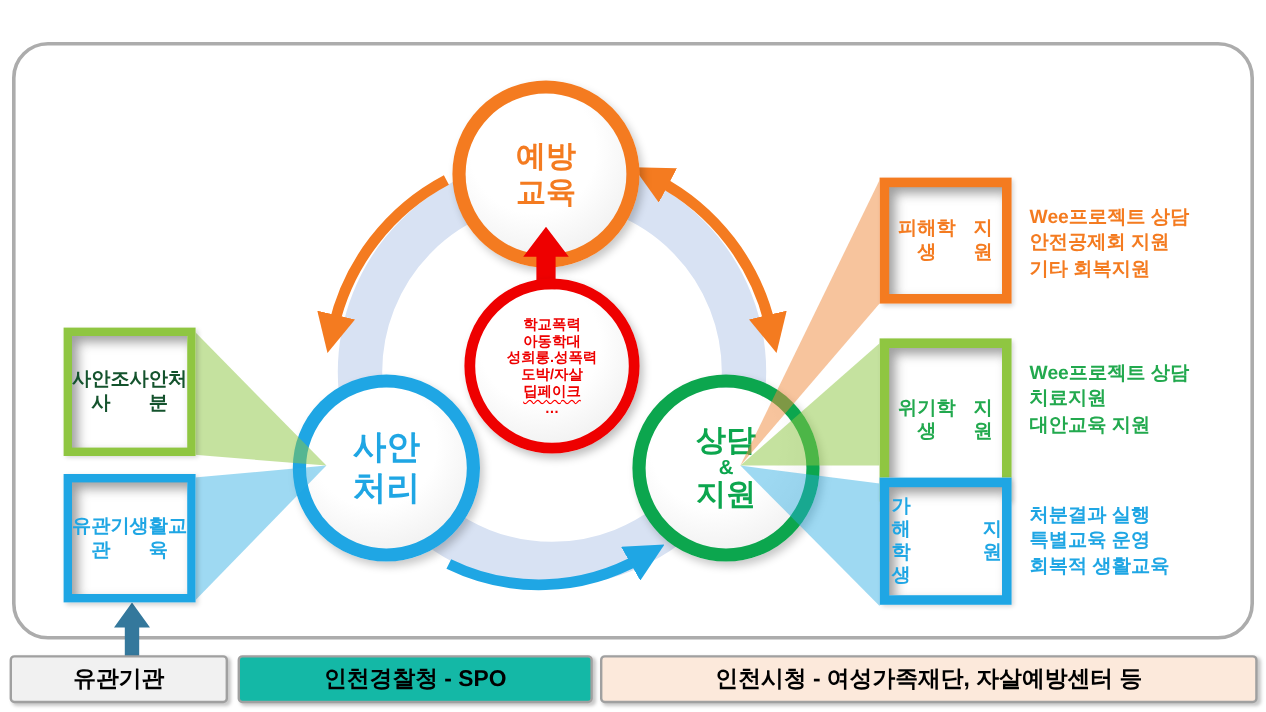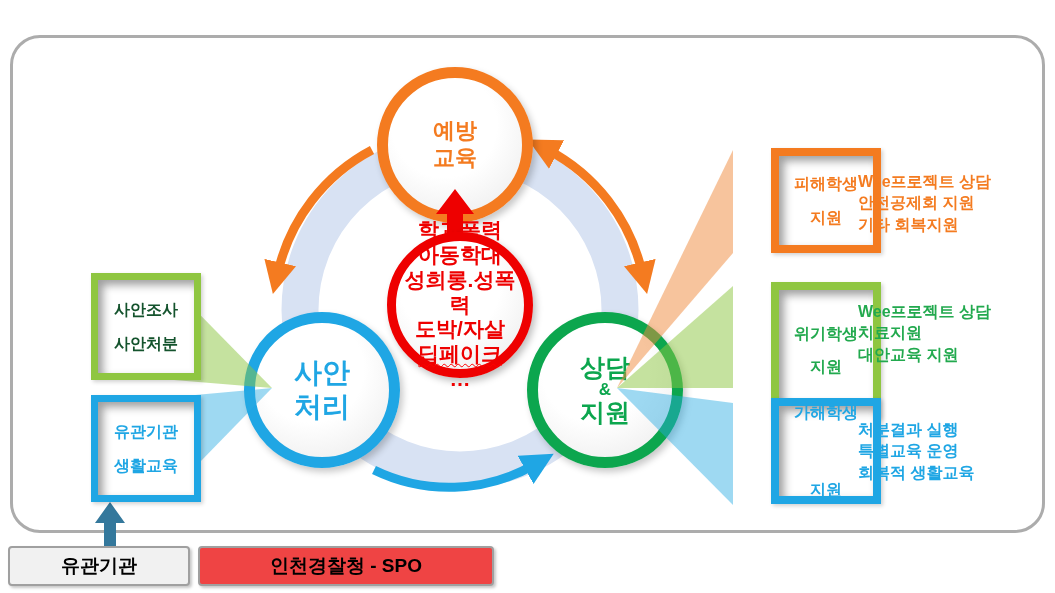--- a/index.html
+++ b/index.html
@@ -10,33 +10,33 @@
   
   #frame{left:10px;top:35px;width:1035px;height:498px;border:3px solid #ACACAC;
          border-radius:30px;background:#fff;box-sizing:border-box;}
 
   svg.layer{left:0;top:0;width:1055px;height:593px;pointer-events:none;}
 
   
   .circle{border-radius:50%;box-sizing:border-box;display:flex;align-items:center;justify-content:center;
           text-align:center;background:radial-gradient(circle at 42% 35%, #ffffff 45%, #e9e9e9 100%);
           box-shadow:3px 4px 7px rgba(0,0,0,.22);}
-  #c-prev{left:377px;top:67px;width:156px;height:156px;border:11px solid #F47B20;color:#F47B20;font-size:22px;line-height:1.22;}
+  #c-prev{left:377px;top:67px;width:156px;height:156px;border:11px solid #F47B20;color:#F47B20;font-size:25px;line-height:1.22;}
   #c-case{left:244px;top:312px;width:156px;height:156px;border:11px solid #1FA6E4;color:#1FA6E4;font-size:28px;line-height:1.22;}
   #c-coun{left:527px;top:312px;width:156px;height:156px;border:11px solid #0CA64E;color:#0CA64E;font-size:25px;line-height:1.1;}
   #c-coun .amp{font-size:17px;line-height:1.05;display:block;}
   #c-core{left:387px;top:232px;width:146px;height:146px;border:9px solid #EE0000;color:#EE0000;
-          font-size:21px;line-height:1.18;box-shadow:3px 4px 7px rgba(0,0,0,.25);}
+          font-size:12px;line-height:1.18;box-shadow:3px 4px 7px rgba(0,0,0,.25);}
   .circle span{display:block;}
   .wavy{text-decoration:underline wavy #FF0000;text-decoration-thickness:1px;text-underline-offset:2px;}
 
   
-  .fbox{box-sizing:border-box;background:#fff;display:flex;flex-direction:column;align-items:center;
+  .fbox{box-sizing:border-box;background:#fff;display:flex;align-items:center;
         justify-content:center;text-align:center;font-size:16px;
-        box-shadow:inset 5px 5px 9px rgba(80,80,80,.55), 2px 2px 4px rgba(0,0,0,.18);margin-left:38px;}
+        box-shadow:inset 5px 5px 9px rgba(80,80,80,.55), 2px 2px 4px rgba(0,0,0,.18);}
   .fbox span{display:block;line-height:1.2;}
   .fbox .gap{height:14px;}
   #b-invest {left:53px; top:273px;width:110px;height:107px;border:7px solid #8FC641;color:#14532d;}
   #b-agency {left:53px; top:395px;width:110px;height:107px;border:7px solid #1FA6E4;color:#1FA6E4;}
   #b-victim {left:733px;top:148px;width:110px;height:105px;border:8px solid #F47B20;color:#F47B20;}
   #b-crisis {left:733px;top:282px;width:110px;height:136px;border:8px solid #8FC641;color:#22A94E;}
   #b-offend {left:733px;top:398px;width:110px;height:106px;border:8px solid #1FA6E4;color:#1FA6E4;gap:29px;}
 
   .desc{width:200px;font-size:16px;line-height:1.34;text-align:left;}
   #d-victim{left:858px;top:171px;color:#F47B20;}
@@ -45,21 +45,21 @@
   .desc span{display:block;}
 
   
   #title{left:298px;top:3px;width:325px;height:42px;border:4px solid #00B0F0;background:#E0F4FD;
          box-sizing:border-box;display:flex;align-items:center;justify-content:center;
          font-size:21px;color:#000;box-shadow:2px 2px 4px rgba(0,0,0,.2);}
   .foot{height:40px;border:2px solid #A0A0A0;border-radius:4px;box-sizing:border-box;
         display:flex;align-items:center;justify-content:center;font-size:19px;color:#000;
         box-shadow:2px 2px 3px rgba(0,0,0,.22);}
   #f-agency{left:8px;  top:546px;width:182px;background:#F1F1F1;}
-  #f-police{left:198px;top:546px;width:296px;background:#ef4444;}
+  #f-police{left:198px;top:546px;width:296px;background:#14b8a6;}
   #f-city  {left:500px;top:546px;width:548px;background:#FCE9DB;}
 </style>
 </head>
 <body>
 
 <div id="stage">
 
   <div id="frame" class="abs"></div>
 
   <svg class="layer abs" viewBox="0 0 1055 593">
@@ -156,15 +156,16 @@
     <span>대안교육 지원</span>
   </div>
   <div id="d-offend" class="abs desc">
     <span>처분결과 실행</span>
     <span>특별교육 운영</span>
     <span>회복적 생활교육</span>
   </div>
 
   <div id="f-agency" class="abs foot">유관기관</div>
   <div id="f-police" class="abs foot">인천경찰청 - SPO</div>
+  <div id="f-city" class="abs foot">인천시청 - 여성가족재단, 자살예방센터 등</div>
 
 
 </div>
 
 </body></html>

